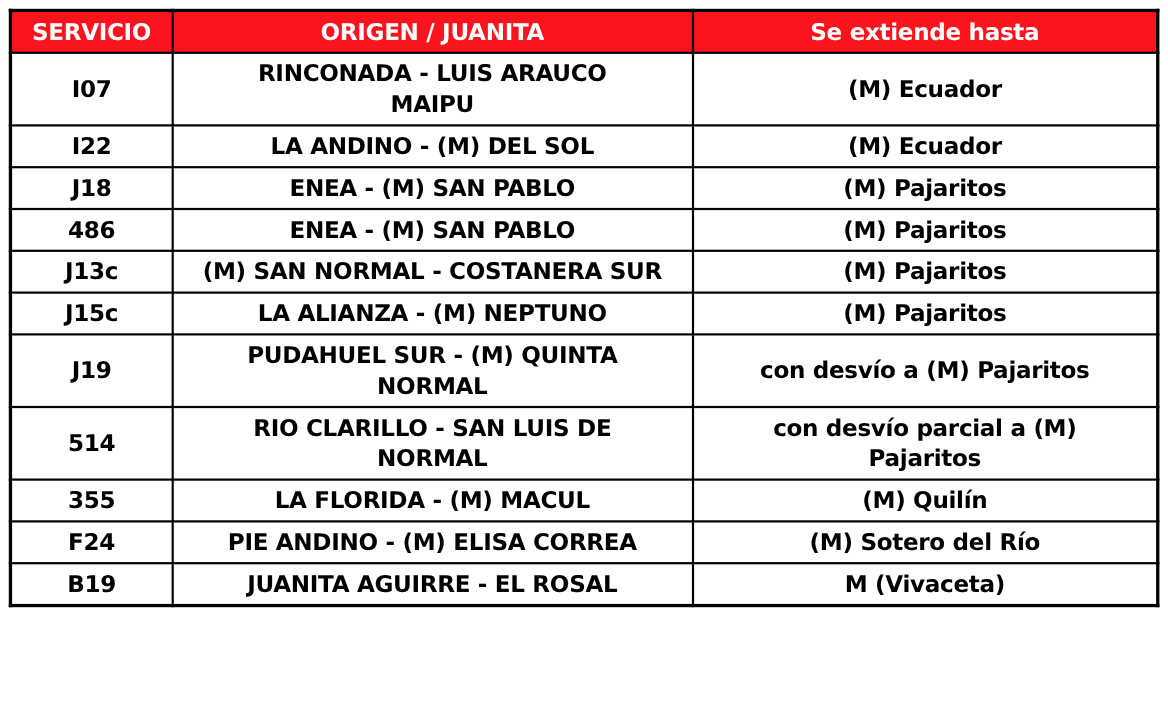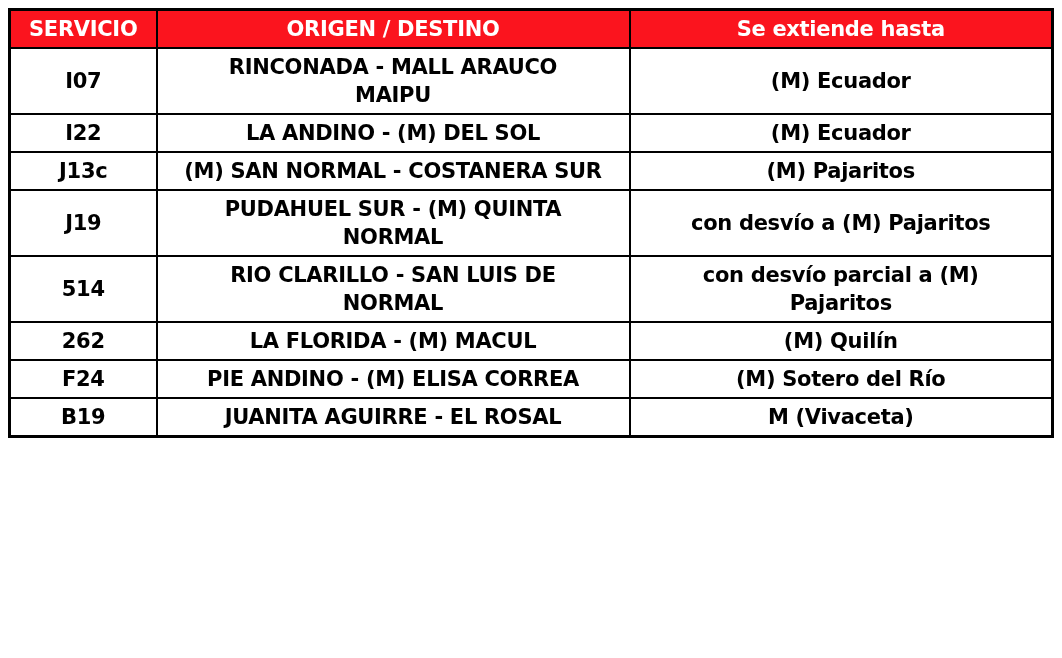--- a/index.html
+++ b/index.html
@@ -53,56 +53,71 @@
 <div class="page">
   <table class="svc">
     <colgroup>
       <col class="c1">
         <col class="c2">
         <col class="c3">
     </colgroup>
     <thead>
       <tr>
         <th>SERVICIO</th>
-        <th>ORIGEN / DESTINO</th>
+        <th>ORIGEN / JUANITA</th>
         <th>Se extiende hasta</th>
       </tr>
     </thead>
     <tbody id="svc-body">
         <tr>
     <td>I07</td>
-    <td>RINCONADA - MALL ARAUCO
+    <td>RINCONADA - LUIS ARAUCO
 MAIPU</td>
     <td>(M) Ecuador</td>
   </tr>
         <tr>
     <td>I22</td>
     <td>LA ANDINO - (M) DEL SOL</td>
     <td>(M) Ecuador</td>
   </tr>
         <tr>
+    <td>J18</td>
+    <td>ENEA - (M) SAN PABLO</td>
+    <td>(M) Pajaritos</td>
+  </tr>
+        <tr>
+    <td>486</td>
+    <td>ENEA - (M) SAN PABLO</td>
+    <td>(M) Pajaritos</td>
+  </tr>
+        <tr>
     <td>J13c</td>
     <td>(M) SAN NORMAL - COSTANERA SUR</td>
+    <td>(M) Pajaritos</td>
+  </tr>
+        <tr>
+    <td>J15c</td>
+    <td>LA ALIANZA - (M) NEPTUNO</td>
     <td>(M) Pajaritos</td>
   </tr>
         <tr>
     <td>J19</td>
     <td>PUDAHUEL SUR - (M) QUINTA
 NORMAL</td>
     <td>con desvío a (M) Pajaritos</td>
   </tr>
         <tr>
     <td>514</td>
     <td>RIO CLARILLO - SAN LUIS DE
 NORMAL</td>
     <td>con desvío parcial a (M)
 Pajaritos</td>
   </tr>
         <tr>
-    <td>262</td>
+    <td>355</td>
     <td>LA FLORIDA - (M) MACUL</td>
     <td>(M) Quilín</td>
   </tr>
         <tr>
     <td>F24</td>
     <td>PIE ANDINO - (M) ELISA CORREA</td>
     <td>(M) Sotero del Río</td>
   </tr>
         <tr>
     <td>B19</td>

